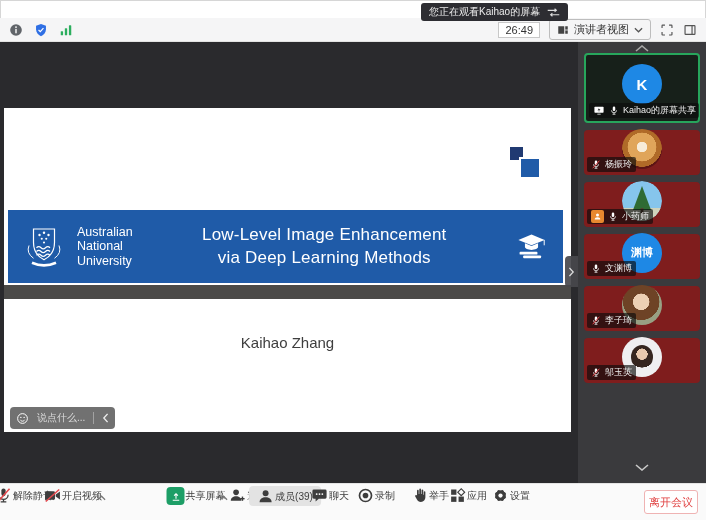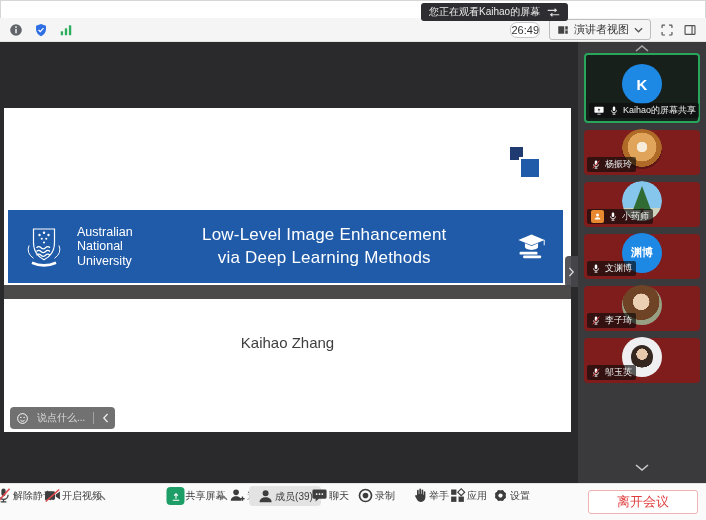--- a/index.html
+++ b/index.html
@@ -10,21 +10,21 @@
   
   .tooltip-badge{position:absolute;left:421px;top:3px;height:18px;background:#2d2d32;color:#ececec;
     border-radius:3px;display:flex;align-items:center;gap:7px;padding:0 8px;font-size:10px;z-index:60;white-space:nowrap}
 
   
   .topbar{position:absolute;left:0;top:18px;width:706px;height:24px;background:#f5f5f6;border-bottom:1px solid #e2e2e2;
     display:flex;align-items:center;padding:0 9px}
   .topbar .left{display:flex;align-items:center;gap:11px}
   .topbar .right{margin-left:auto;display:flex;align-items:center;gap:9px}
   .tp-ic{width:14px;height:14px;display:block}
-  .timer-box{border:1px solid #c8c8c8;background:#fff;border-radius:7px;padding:1px 0;font-size:11px;color:#333}
+  .timer-box{border:1px solid #c8c8c8;background:#fff;border-radius:0;padding:1px 6px;font-size:11px;color:#333}
   .view-btn{display:flex;align-items:center;gap:5px;border:1px solid #bdbdbd;border-radius:3px;background:#f5f5f6;
     padding:2px 7px;font-size:11px;color:#333}
   .view-btn svg.lyt{width:12px;height:12px}
   .view-btn svg.crt{width:9px;height:6px}
   .frame-ic{width:14px;height:14px;display:block}
 
   
   .stage{position:absolute;left:0;top:42px;width:578px;height:441px;background:#2a2a2d}
   .slide{position:absolute;left:4px;top:66px;width:567px;height:324px;background:#fff}
   .sq-s{position:absolute;left:506px;top:39px;width:13px;height:13px;background:#203a72;outline:2px solid #fff}
@@ -69,22 +69,22 @@
 
   
   .bottombar{position:absolute;left:0;top:483px;width:706px;height:37px;background:#fafafa;border-top:1px solid #e4e4e4}
   .tb-item{position:absolute;top:3px;transform:translateX(-50%);display:flex;flex-direction:row;align-items:center;gap:1px}
   .tb-item.members{background:#e3e3e3;border-radius:4px;padding:2px 8px 1px;top:2px}
   .tb-ic{width:17px;height:17px;display:block}
   .share-box{width:18px;height:18px;background:#1d9e66;border-radius:4px;display:flex;align-items:center;justify-content:center}
   .share-box svg{width:13px;height:13px}
   .tb-label{font-size:10px;color:#3d3d3d;white-space:nowrap}
   .tb-caret{position:absolute;top:11px;width:9px;height:6px}
-  .leave-btn{position:absolute;right:8px;top:6px;height:24px;padding:0 28px;background:#fff;border:1px solid #efb3b3;
-    border-radius:3px;color:#e03e3e;font-size:13px;display:flex;align-items:center}
+  .leave-btn{position:absolute;right:8px;top:6px;height:24px;padding:0 4px;background:#fff;border:1px solid #efb3b3;
+    border-radius:3px;color:#e03e3e;font-size:11px;display:flex;align-items:center}
 </style>
 </head>
 <body>
 
 <div class="app">
 
   <div class="tooltip-badge">
     <span>您正在观看Kaihao的屏幕</span>
     <svg viewBox="0 0 18 12" width="13" height="9">
       <path d="M1 3h12M10.5 .8 13 3l-2.5 2.2M17 9H5M7.5 6.8 5 9l2.5 2.2" stroke="#ddd" stroke-width="1.5" fill="none"></path>

